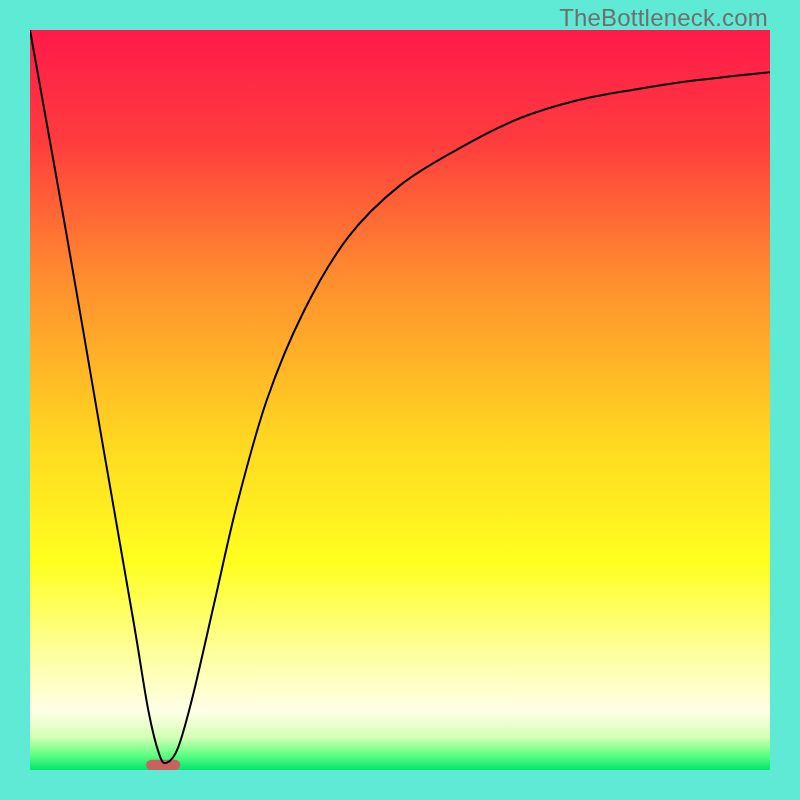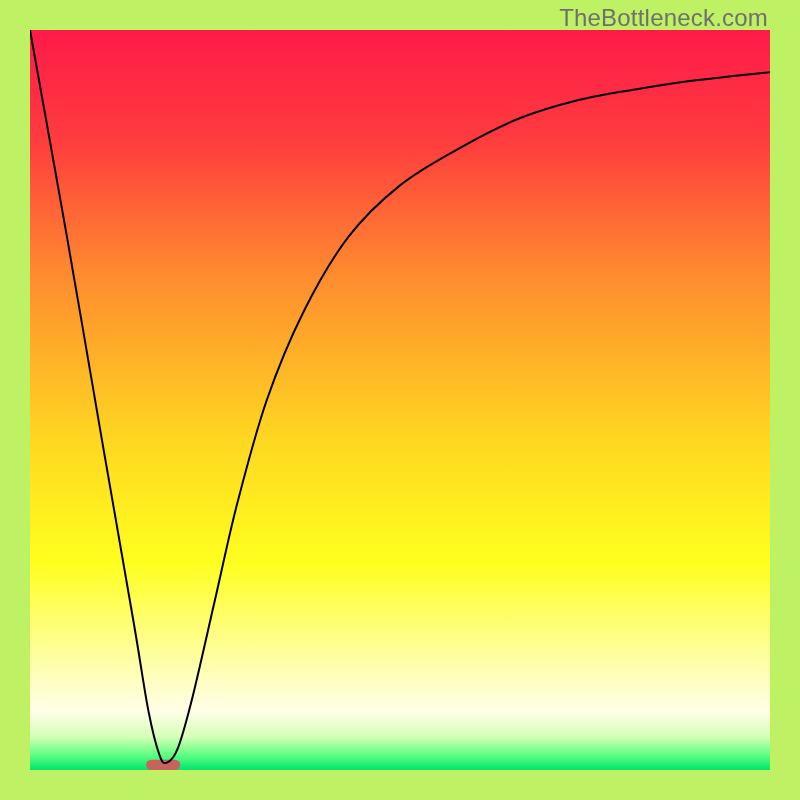--- a/index.html
+++ b/index.html
@@ -10,21 +10,21 @@
     overflow: hidden;
     background: #000;
     font-family: Arial, Helvetica, sans-serif;
   }
   .frame {
     position: absolute;
     top: 0;
     left: 0;
     width: 800px;
     height: 800px;
-    background: #bef264;
+    background: #5eead4;
   }
   .plot {
     position: absolute;
     top: 30px;
     left: 30px;
     width: 740px;
     height: 740px;
   }
   .watermark {
     position: absolute;

